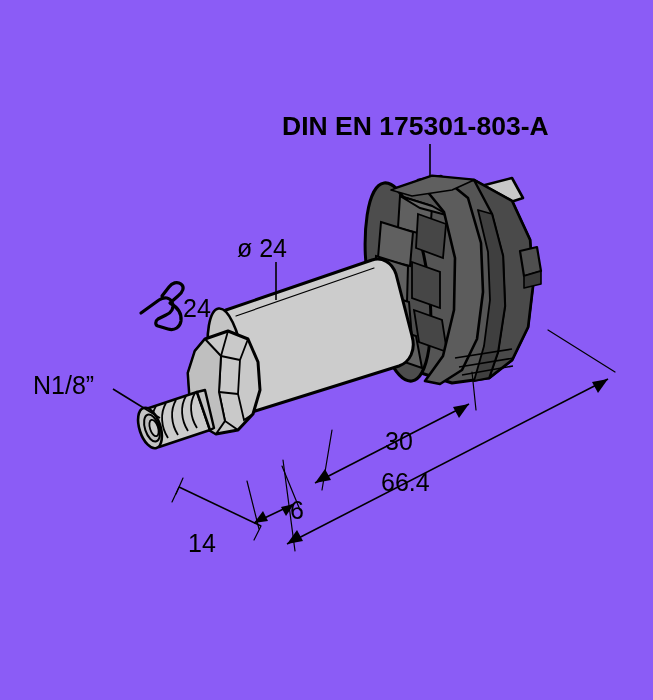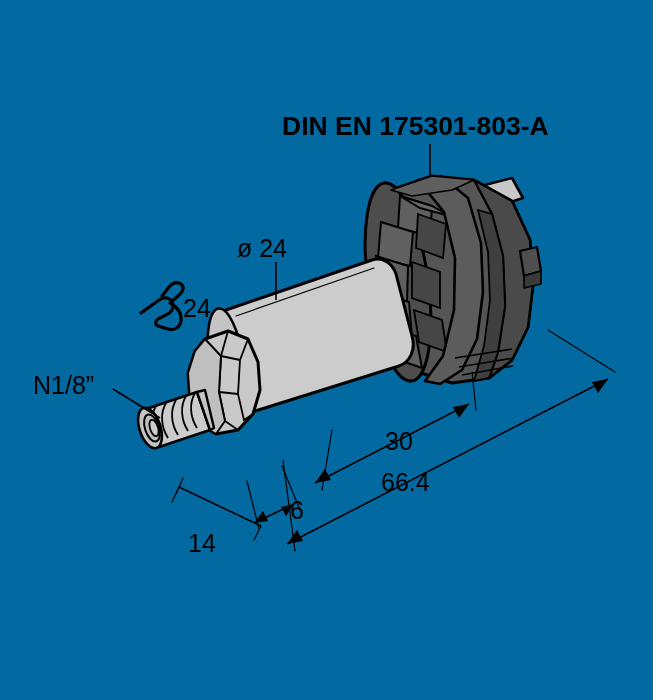--- a/index.html
+++ b/index.html
@@ -10,21 +10,21 @@
   body {
     width: 653px;
     height: 700px;
     overflow: hidden;
     font-family: "Liberation Sans", sans-serif;
   }
   #drawing-root {
     position: relative;
     width: 653px;
     height: 700px;
-    background: #0369a1;
+    background: #8b5cf6;
   }
   #tech-svg {
     position: absolute;
     left: 0;
     top: 0;
     width: 653px;
     height: 700px;
     display: block;
   }
   .dim-text {

